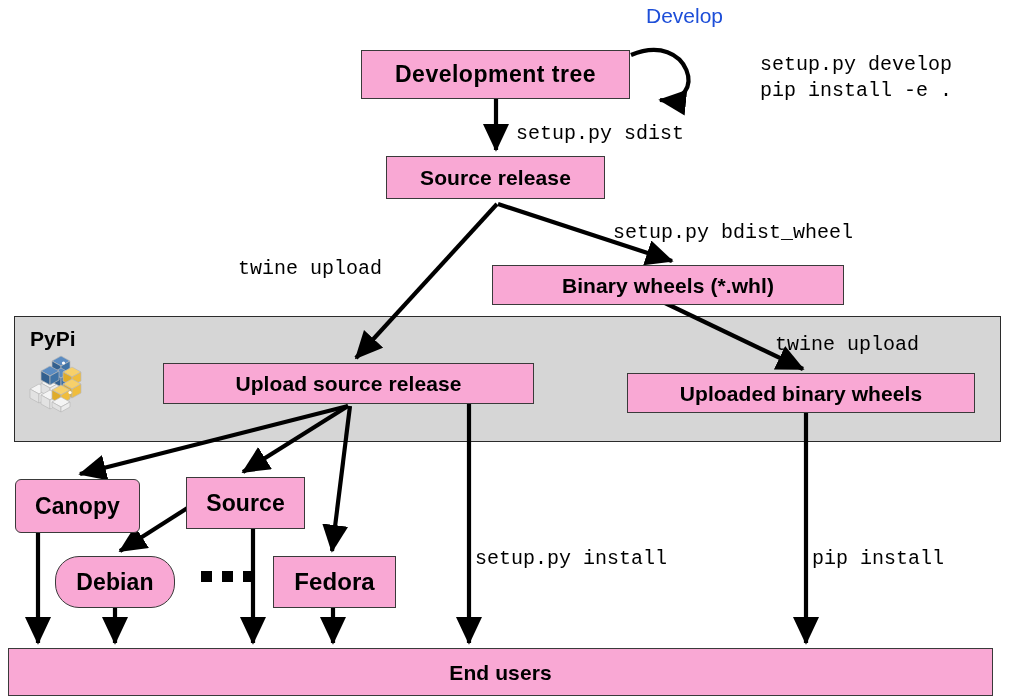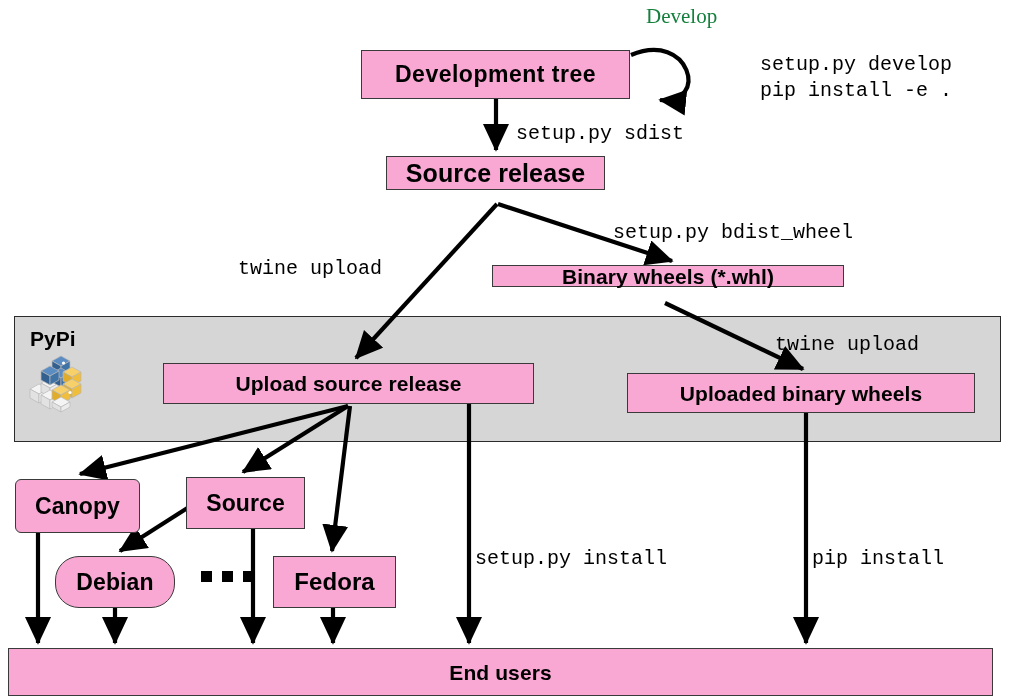--- a/index.html
+++ b/index.html
@@ -9,40 +9,40 @@
   svg#edges{position:absolute;left:0;top:0;width:1009px;height:698px;overflow:visible;}
 
   .node{position:absolute;box-sizing:border-box;background:#f9a8d4;
         border:1.6px solid #3a3a3a;display:flex;align-items:center;
         justify-content:center;font-weight:bold;color:#000;
         font-family:"Liberation Sans", sans-serif;letter-spacing:.1px;}
   .node span{display:block;line-height:1;white-space:nowrap;}
 
   #n-dev      {left:361px;  top:50px;  width:269px; height:49px;  font-size:23px;}
   #n-dev span {letter-spacing:.5px;}
-  #n-src      {left:386px;  top:156px; width:219px; height:34px;  font-size:25px;}
-  #n-wheels   {left:492px;  top:265px; width:352px; height:22px;  font-size:21px;}
+  #n-src      {left:386px;  top:156px; width:219px; height:43px;  font-size:21px;}
+  #n-wheels   {left:492px;  top:265px; width:352px; height:40px;  font-size:21px;}
   #n-upsrc    {left:163px;  top:363px; width:371px; height:41px;  font-size:21px;}
   #n-upwheel  {left:627px;  top:373px; width:348px; height:40px;  font-size:21px;}
   #n-canopy   {left:15px;   top:479px; width:125px; height:54px;  font-size:23px;border-radius:6px;}
   #n-conda    {left:186px;  top:477px; width:119px; height:52px;  font-size:23px;}
   #n-debian   {left:55px;   top:556px; width:120px; height:52px;  font-size:23px;border-radius:24px;}
   #n-fedora   {left:273px;  top:556px; width:123px; height:52px;  font-size:24px;}
   #n-endusers {left:8px;    top:648px; width:985px; height:48px;  font-size:21px;}
 
   #pypi-box{position:absolute;left:14px;top:316px;width:987px;height:126px;
             box-sizing:border-box;background:#d6d6d6;border:1.8px solid #2b2b2b;}
   #pypi-label{position:absolute;left:30px;top:327px;font-size:21px;font-weight:bold;
               color:#000;font-family:"Liberation Sans", sans-serif;text-align:right;}
   #pypi-logo{position:absolute;left:26px;top:353px;width:64px;height:60px;}
 
   .mono{position:absolute;font-family:"Liberation Mono", monospace;
         font-size:20px;color:#000;white-space:pre;line-height:1.32;}
-  .sans{position:absolute;font-family:Liberation Serif, serif;
-        font-size:21px;color:#15803d;white-space:pre;}
+  .sans{position:absolute;font-family:Liberation Sans, sans-serif;
+        font-size:21px;color:#1d4ed8;white-space:pre;}
 
   #lbl-develop   {left:646px; top:4px;}
   #lbl-devcmds   {left:760px; top:52px;}
   #lbl-sdist     {left:516px; top:121px;}
   #lbl-bdist     {left:613px; top:220px;}
   #lbl-twine1    {left:238px; top:256px;}
   #lbl-twine2    {left:775px; top:332px;}
   #lbl-setupinst {left:475px; top:546px;}
   #lbl-pipinst   {left:812px; top:546px;}
 

